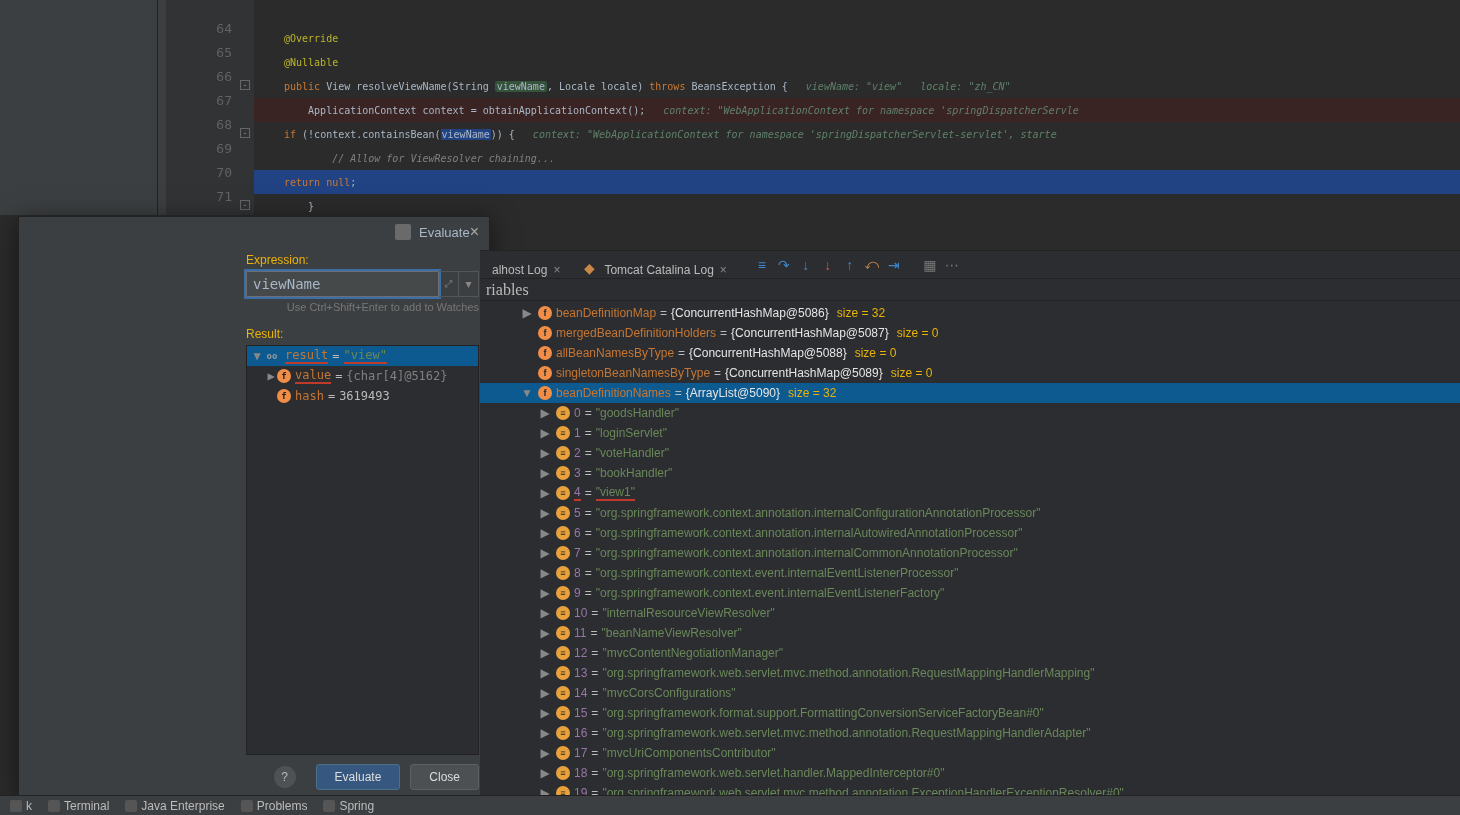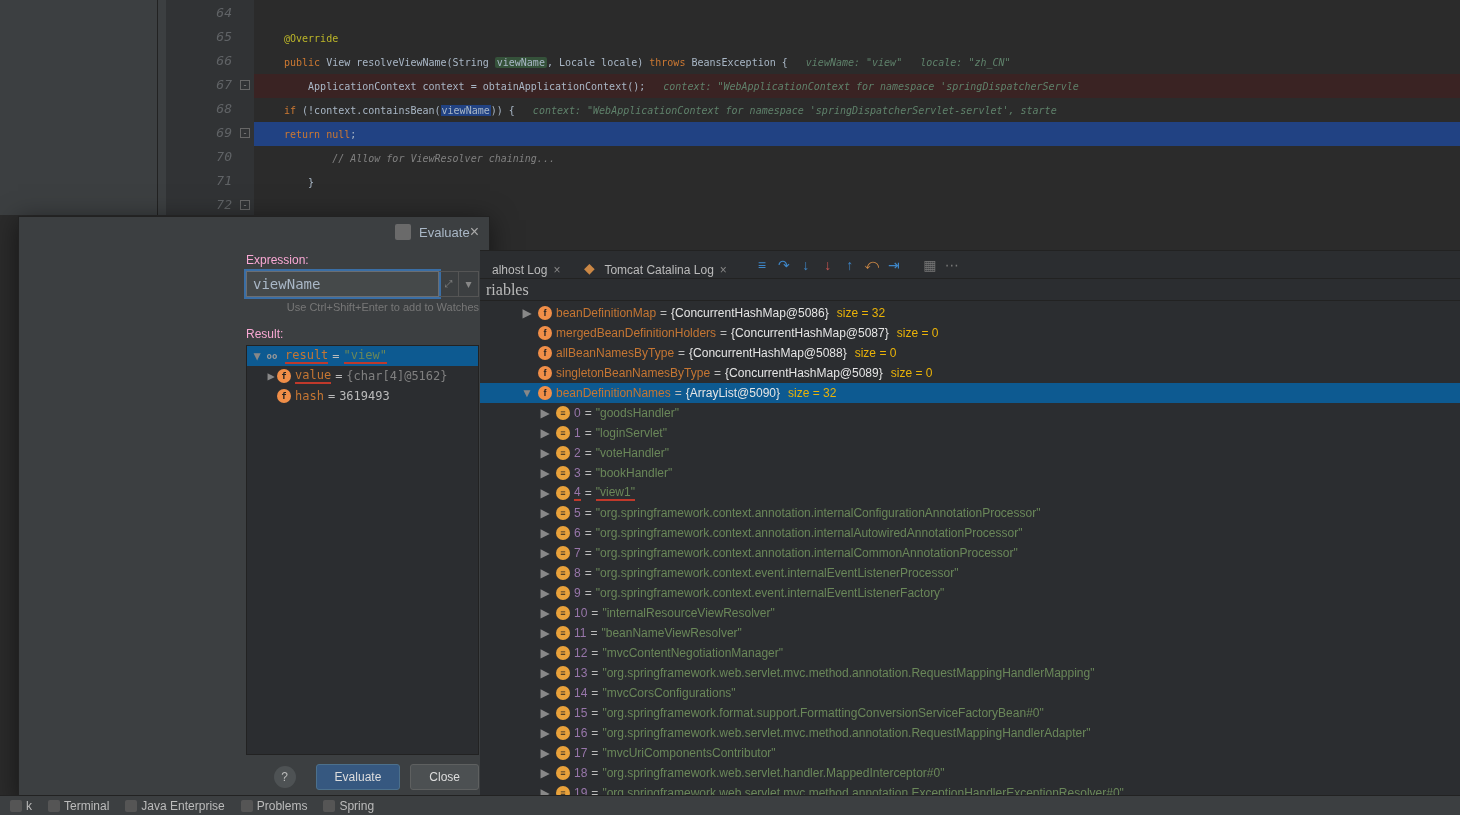--- a/index.html
+++ b/index.html
@@ -48,22 +48,21 @@
     display: flex;
     background: var(--bg-editor);
   }
   .editor-left-stripe { width: 8px; background: #3c3f41; }
   .proj-sidebar { width: 158px; background: #3c3f41; border-right: 1px solid #222; }
   .gutter {
     width: 72px;
     background: var(--bg-gutter);
     font-family: "Consolas", monospace;
     font-size: 13px;
-    padding-top: 0;
-    font-style: italic;
+    padding-top: 16px;
   }
   .gutter-line {
     height: 24px;
     display: flex;
     align-items: center;
     justify-content: flex-end;
     padding-right: 6px;
     color: #606366;
     position: relative;
   }
@@ -109,21 +108,21 @@
   .dlg-title {
     height: 30px;
     display:flex; align-items:center;
     padding: 0 10px;
     font-size: 13px;
     position:relative;
   }
   .dlg-title .dlg-icon { width:16px; height:16px; margin-right:8px; background:#6a6a6a; border-radius:2px;}
   .dlg-close { margin-left:auto; color:#aaa; cursor:pointer; font-size:16px;}
   .dlg-body { padding: 0 10px; flex:1; display:flex; flex-direction:column; }
-  .dlg-label { color:#f9a8d4; font-size:12px; margin:6px 0 4px; }
+  .dlg-label { color:#eab308; font-size:12px; margin:6px 0 4px; }
   .expr-row { display:flex; }
   .expr-input {
     flex:1;
     height:26px;
     background:#45494a;
     border:1px solid #6a6e73;
     color:#a9b7c6;
     font-family:"Consolas",monospace;
     font-size:14px;
     padding:2px 6px;
@@ -265,25 +264,26 @@
       <div class="gutter-line">72</div>
     </div>
   <div class="fold-col" id="foldcol">
       <div class="fold-marker" style="top: 80px;">-</div>
       <div class="fold-marker" style="top: 128px;">-</div>
       <div class="fold-marker" style="top: 200px;">-</div>
     </div>
   <div class="code-col" id="codecol">
       <div class="code-line"><span></span></div>
       <div class="code-line"><span class="ann">@Override</span></div>
+      <div class="code-line"><span class="ann">@Nullable</span></div>
       <div class="code-line"><span class="kw">public </span><span>View </span><span>resolveViewName</span><span>(String </span><span class="param-hl">viewName</span><span>, Locale locale) </span><span class="kw">throws </span><span>BeansException {</span><span class="ghost">   viewName: "view"   locale: "zh_CN"</span></div>
       <div class="code-line bp-line"><span>    ApplicationContext context = obtainApplicationContext();</span><span class="ghost">   context: "WebApplicationContext for namespace 'springDispatcherServle</span></div>
       <div class="code-line">    <span class="kw">if</span><span> (!context.containsBean(</span><span class="sel-word">viewName</span><span>)) {</span><span class="ghost">   context: "WebApplicationContext for namespace 'springDispatcherServlet-servlet', starte</span></div>
+      <div class="code-line"><span class="cmt">        // Allow for ViewResolver chaining...</span></div>
       <div class="code-line sel">        <span class="kw">return </span><span class="kw">null</span><span>;</span></div>
-      <div class="code-line"><span class="cmt">        // Allow for ViewResolver chaining...</span></div>
       <div class="code-line"><span>    }</span></div>
     </div>
 </div>
 
 <div class="evaluate-dialog">
   <div class="dlg-title">
     <span class="dlg-icon"></span>
     <span>Evaluate</span>
     <span class="dlg-close">×</span>
   </div>

